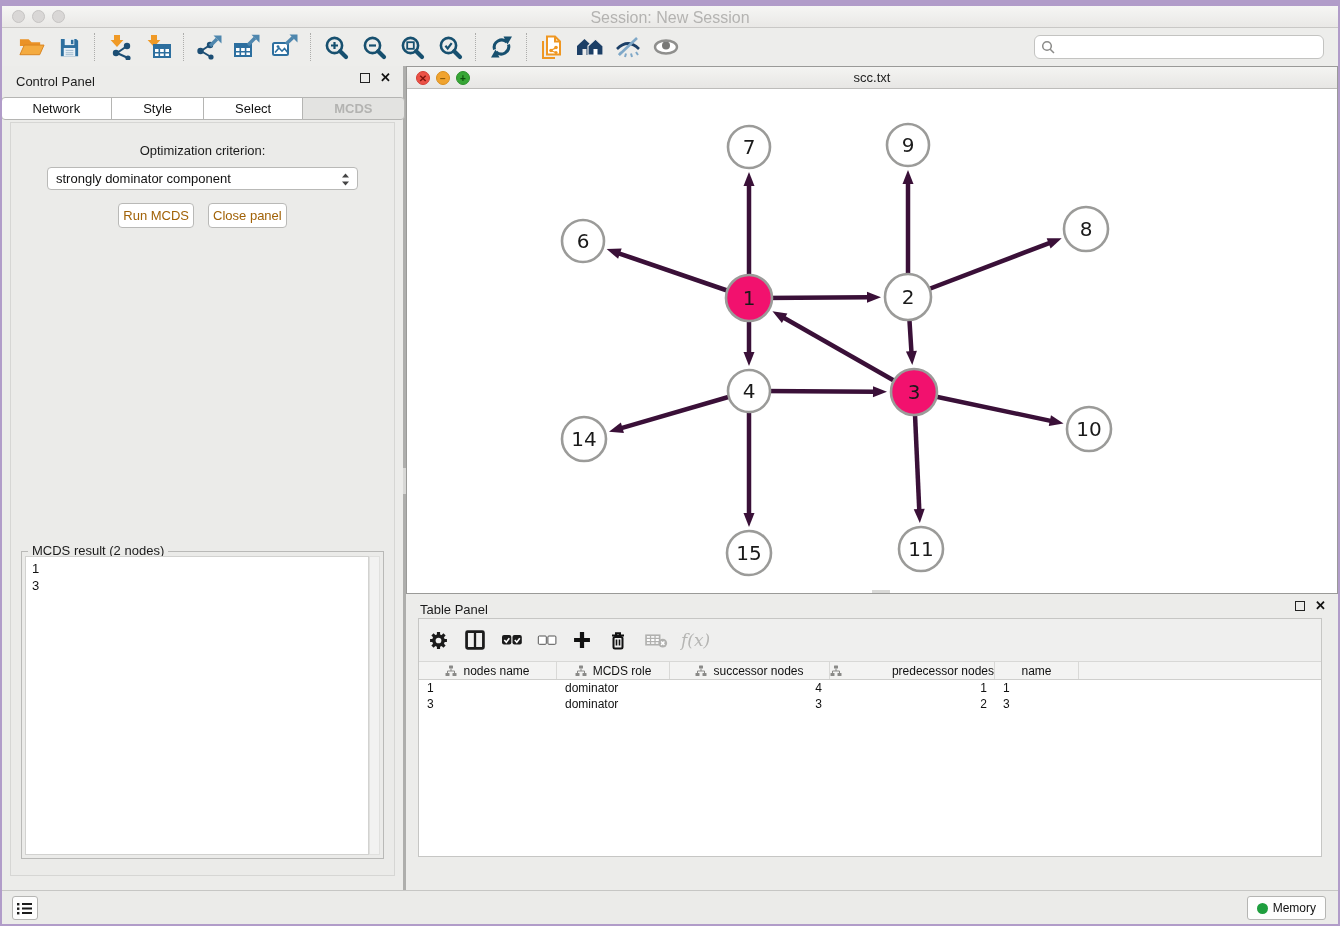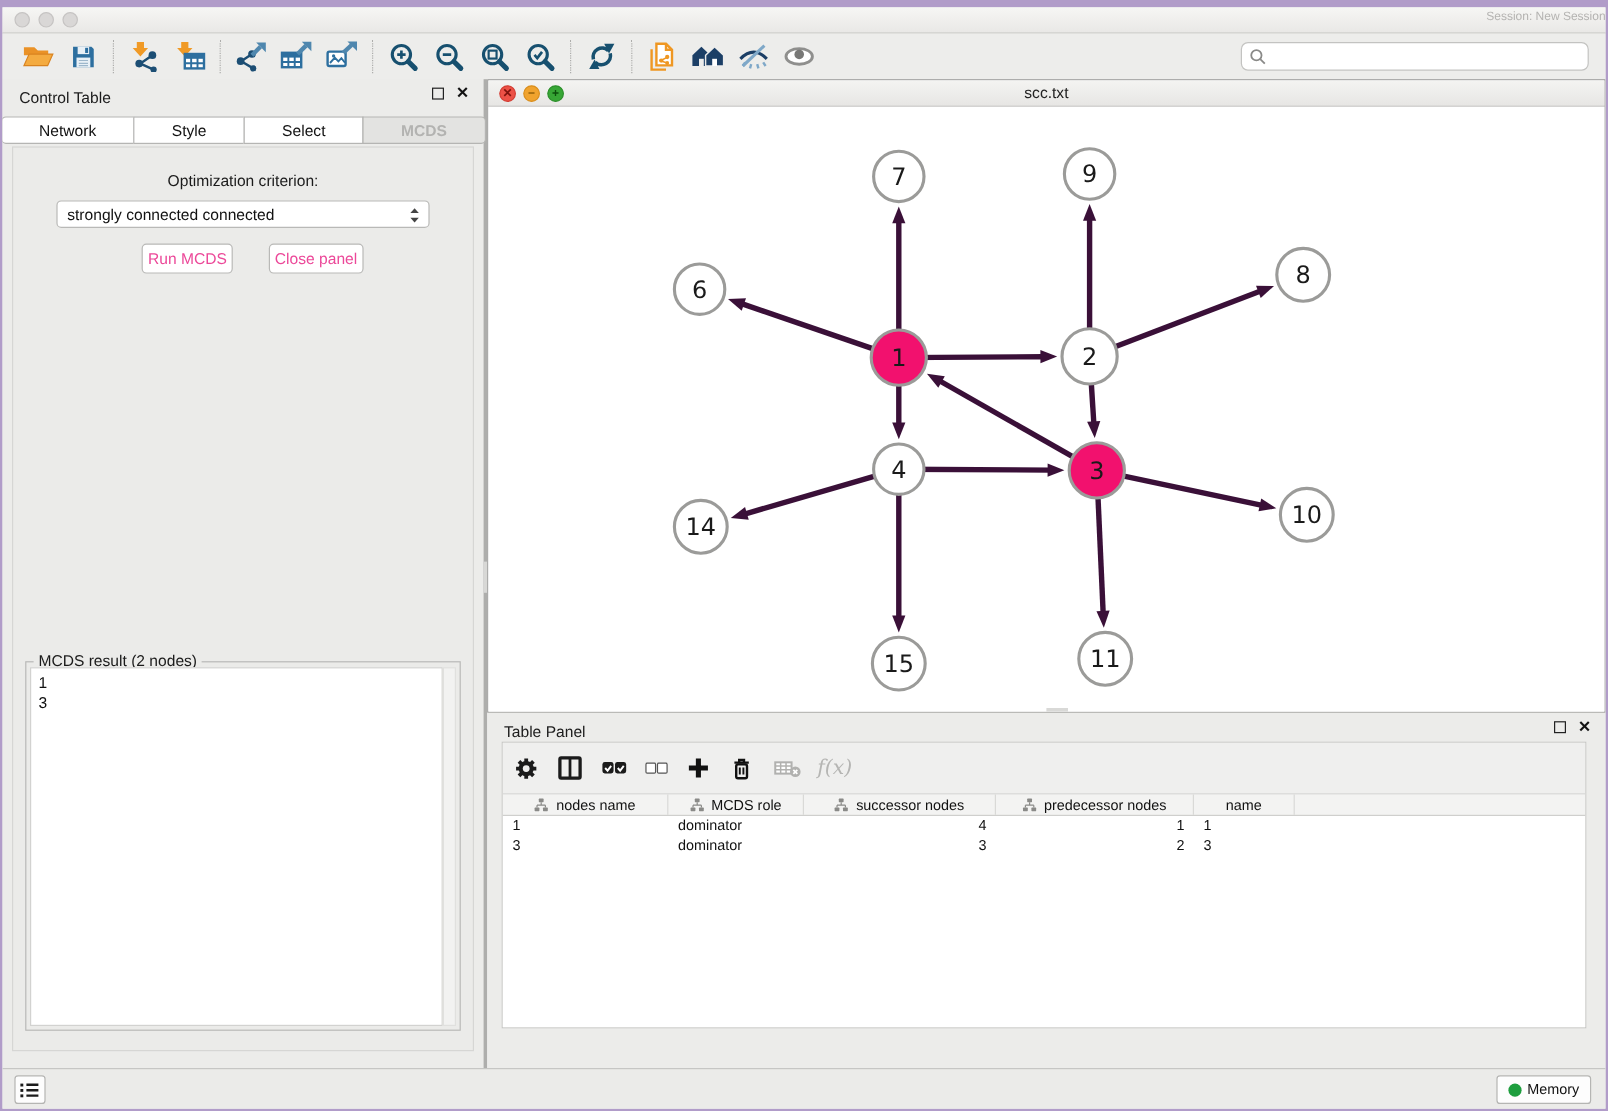--- a/index.html
+++ b/index.html
@@ -10,22 +10,22 @@
     background:#ececea;
     border-top:6px solid #b19cc9; border-left:2px solid #b19cc9;
     border-right:2px solid #b19cc9; border-bottom:2px solid #b19cc9;
   }
   
   .titlebar { position:absolute; left:0; right:0; top:0; height:22px;
     background:linear-gradient(#f6f6f4,#e9e8e6); border-bottom:1px solid #c9c8c6; }
   .tl-group { position:absolute; left:10px; top:4px; display:flex; gap:7px; }
   .tl { width:13px; height:13px; border-radius:50%; background:#d9d7d6; border:1px solid #c6c4c3;
         font-size:9px; line-height:11px; text-align:center; color:transparent; }
-  .titlebar .title { position:absolute; left:0; right:0; top:3px; text-align:right;
-    font-size:10px; color:#b4b3b1; }
+  .titlebar .title { position:absolute; left:0; right:0; top:3px; text-align:center;
+    font-size:16px; color:#b4b3b1; }
   
   .toolbar { position:absolute; left:0; right:0; top:22px; height:38px; background:#ededeb;
     display:flex; align-items:center; padding-left:10px; }
   .tbtn { width:34px; height:30px; display:flex; align-items:center; justify-content:center; cursor:default; margin:0 2px; }
   .tsep { width:1px; height:28px; margin:0 6px; border-left:1px dotted #adadab; }
   .searchbox { position:absolute; right:14px; top:7px; width:290px; height:24px; background:#fff;
     border:1px solid #c3c3c1; border-radius:6px; display:flex; align-items:center; padding:0 6px; }
   .searchbox input { border:none; outline:none; flex:1; font-size:12px; background:transparent; }
   
   .content { position:absolute; left:0; right:0; top:60px; bottom:34px; }
@@ -45,21 +45,21 @@
   .tab-active { background:#e3e3e1; color:#b3b3b1;font-weight:bold; }
   .cp-box { position:absolute; left:8px; right:8px; top:56px; bottom:14px;
     border:1px solid #d6d6d4; background:#ebebe9; }
   .opt-label { position:absolute; left:0; right:0; top:20px; text-align:center; font-size:13px; color:#1b1b1b; }
   .selectbox { position:absolute; left:36px; right:36px; top:44px; height:23px; background:#fff;
     border:1px solid #b9b9b7; border-radius:4px; font-size:13px; color:#111;
     display:flex; align-items:center; padding:0 8px; }
   .sel-arrows { position:absolute; right:7px; top:4px; }
   .btnrow { position:absolute; left:0; right:0; top:80px; display:flex; justify-content:center; gap:14px; }
   .pushbtn { background:#fff; border:1px solid #b9b9b7; border-radius:4px; font-size:13px;
-    color:#ec4899; padding:4px 4px; cursor:default; font-family:"Liberation Sans",sans-serif;margin-left:16px; }
+    color:#a16207; padding:4px 4px; cursor:default; font-family:"Liberation Sans",sans-serif; }
   .fieldset { position:absolute; left:10px; right:10px; top:428px; bottom:16px;
     border:1px solid #b9b9b7; }
   .fieldset .legend { position:absolute; top:-9px; left:6px; background:#ebebe9; padding:0 4px;
     font-size:13px; color:#1b1b1b; }
   .mcds-area { position:absolute; left:3px; right:14px; top:4px; bottom:3px; background:#fff;
     border:1px solid #d2d2d0; font-size:13px; color:#111; padding:3px 6px; white-space:pre; line-height:17px; }
   .mcds-scroll { position:absolute; right:3px; top:4px; bottom:3px; width:11px; background:#f2f2f1;
     border:1px solid #e0e0de; }
   
   .rightcol { position:absolute; left:404px; right:0; top:0; bottom:0; }
@@ -260,35 +260,35 @@
         <circle cx="6" cy="6" r="4.3" fill="none" stroke="#8a8a88" stroke-width="1.5"></circle>
         <path d="M9.2 9.2 L13 13" stroke="#8a8a88" stroke-width="1.5"></path>
       </svg>
       <input value="" style="">
     </div>
   </div>
 
   <div class="content">
 
     <div class="cpanel">
-      <div class="panel-head">Control Table</div>
+      <div class="panel-head">Control Panel</div>
       <div class="panel-ctrls">
         <span class="w-float"></span>
         <span class="w-close">✕</span>
       </div>
       <div class="tabrow" id="cp-tabs">
           <div class="tab">Network</div>
           <div class="tab">Style</div>
           <div class="tab">Select</div>
           <div class="tab tab-active">MCDS</div>
         </div>
       <div class="cp-box">
         <div class="opt-label">Optimization criterion:</div>
         <div class="selectbox">
-          <span>strongly connected connected</span>
+          <span>strongly dominator component</span>
           <svg class="sel-arrows" width="9" height="15" viewBox="0 0 9 15">
             <path d="M1 5.5 L4.5 1.5 L8 5.5 Z" fill="#444"></path>
             <path d="M1 9.5 L4.5 13.5 L8 9.5 Z" fill="#444"></path>
           </svg>
         </div>
         <div class="btnrow">
           <button class="pushbtn">Run MCDS</button>
           <button class="pushbtn">Close panel</button>
         </div>
         <div class="fieldset">
@@ -474,21 +474,21 @@
               </div>
               <div class="th" style="width: 160px;">
                 <svg width="12" height="12" viewBox="0 0 12 12">
                   <rect x="4" y="0.5" width="4" height="3" rx="0.5" fill="#8a8a88"></rect>
                   <path d="M6 3.5 V6 M2.5 6 H9.5 M2.5 6 V8 M9.5 6 V8" stroke="#8a8a88" fill="none"></path>
                   <rect x="0.5" y="8" width="4" height="3" rx="0.5" fill="#8a8a88"></rect>
                   <rect x="7.5" y="8" width="4" height="3" rx="0.5" fill="#8a8a88"></rect>
                 </svg>
                 <span>successor nodes</span>
               </div>
-              <div class="th" style="width: 165px;">
+              <div class="th" style="width: 165px; justify-content: space-between;">
                 <svg width="12" height="12" viewBox="0 0 12 12">
                   <rect x="4" y="0.5" width="4" height="3" rx="0.5" fill="#8a8a88"></rect>
                   <path d="M6 3.5 V6 M2.5 6 H9.5 M2.5 6 V8 M9.5 6 V8" stroke="#8a8a88" fill="none"></path>
                   <rect x="0.5" y="8" width="4" height="3" rx="0.5" fill="#8a8a88"></rect>
                   <rect x="7.5" y="8" width="4" height="3" rx="0.5" fill="#8a8a88"></rect>
                 </svg>
                 <span>predecessor nodes</span>
               </div>
               <div class="th" style="width: 84px;">
                 <span>name</span>

